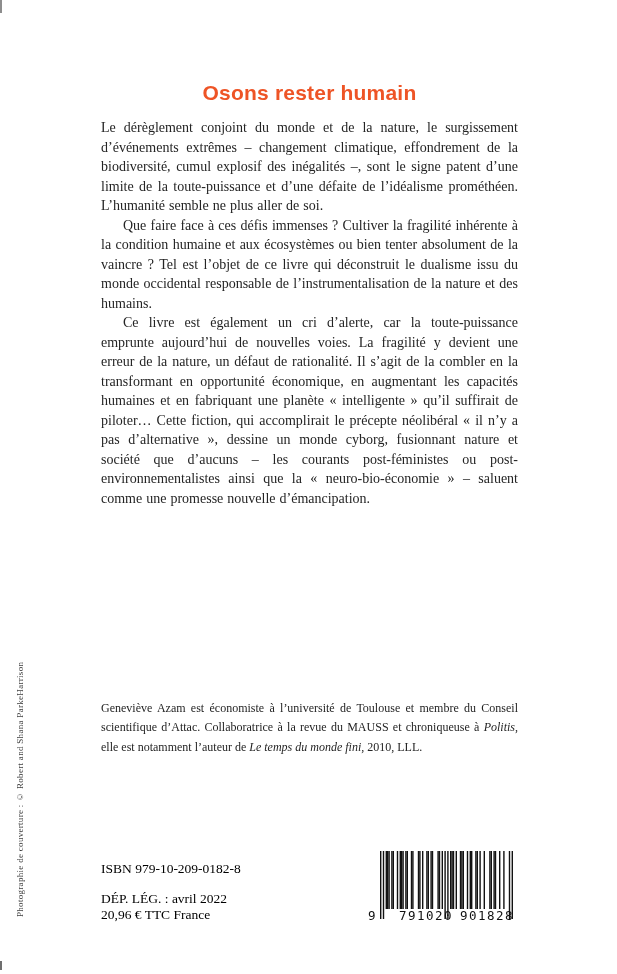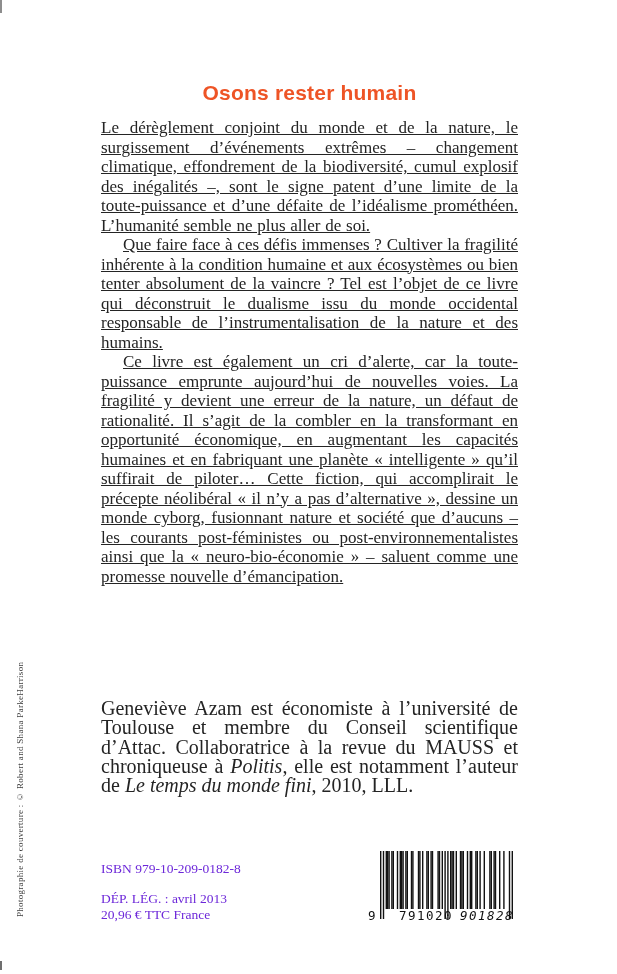--- a/index.html
+++ b/index.html
@@ -16,56 +16,55 @@
 
   .title {
     position:absolute; left:101px; top:81px; width:417px; margin:0;
     text-align:center;
     font-family:"Liberation Sans", sans-serif;
     font-weight:bold; font-size:21px; letter-spacing:0.2px;
   }
 
   .text-col {
     position:absolute; left:101px; top:118px; width:417px;
-    font-size:17px; line-height:19.5px; text-align:justify;
+    font-size:14px; line-height:19.5px; text-align:justify;
     word-spacing:0.5px;
-    text-decoration:underline;
   }
   .text-col p { margin:0; }
   .indent   { text-indent:22px; }
   .lead-gap { margin-top:26px !important; }
 
   .bio {
     position:absolute; left:101px; top:699px; width:417px; margin:0;
-    font-size:20px; line-height:19.3px; text-align:justify;
+    font-size:12px; line-height:19.3px; text-align:justify;
   }
 
   .pub-info {
     position:absolute; left:101px; top:861px;
-    font-size:13.5px; line-height:16px; color:#6d28d9;
+    font-size:13.5px; line-height:16px; color:#000000;
   }
   .pub-info .isbn { margin-bottom:14px; }
 
   .credit {
     position:absolute; left:15px; top:657px; height:260px;
     font-size:9px; letter-spacing:0.3px; color:#3f3f3f;
     writing-mode:vertical-rl; transform:rotate(180deg);
     white-space:nowrap;
   }
 
   .barcode { position:absolute; left:368px; top:851px; width:148px; height:72px; }
   .barcode svg { position:absolute; left:12px; top:0; }
   .barcode svg rect { fill:#121212; }
   .bc-digits span {
     position:absolute; top:57px;
     font-family:"DejaVu Sans Mono", monospace; font-size:12.5px; color:#111;
   }
   .bc-first { left:0; }
   .bc-left  { left:17px; width:82px; text-align:center; letter-spacing:1.5px; }
-  .bc-right { left:82px; width:74px; text-align:center; letter-spacing:1.5px;font-style:italic; }
+  .bc-right { left:82px; width:74px; text-align:center; letter-spacing:1.5px; }
 </style>
 </head>
 <body>
 
 <div class="page">
 
   <div class="crop-top-left"></div>
   <div class="crop-bottom-left"></div>
 
   <div class="credit">Photographie de couverture : © Robert and Shana ParkeHarrison</div>
@@ -75,21 +74,21 @@
   <div class="text-col">
     <p>Le dérèglement conjoint du monde et de la nature, le surgissement d’événements extrêmes – changement climatique, effondrement de la biodiversité, cumul explosif des inégalités –, sont le signe patent d’une limite de la toute-puissance et d’une défaite de l’idéalisme prométhéen. L’humanité semble ne plus aller de soi.</p>
     <p class="indent">Que faire face à ces défis immenses ? Cultiver la fragilité inhérente à la condition humaine et aux écosystèmes ou bien tenter absolument de la vaincre ? Tel est l’objet de ce livre qui déconstruit le dualisme issu du monde occidental responsable de l’instrumentalisation de la nature et des humains.</p>
     <p class="indent">Ce livre est également un cri d’alerte, car la toute-puissance emprunte aujourd’hui de nouvelles voies. La fragilité y devient une erreur de la nature, un défaut de rationalité. Il s’agit de la combler en la transformant en opportunité économique, en augmentant les capacités humaines et en fabriquant une planète « intelligente » qu’il suffirait de piloter… Cette fiction, qui accomplirait le précepte néolibéral « il n’y a pas d’alternative », dessine un monde cyborg, fusionnant nature et société que d’aucuns – les courants post-féministes ou post-environnementalistes ainsi que la « neuro-bio-économie » – saluent comme une promesse nouvelle d’émancipation.</p>
   </div>
 
   <p class="bio"><span>Geneviève Azam est économiste à l’université de Toulouse et membre du Conseil scientifique d’Attac. Collaboratrice à la revue du MAUSS et chroniqueuse à </span><i>Politis</i><span>, elle est notamment l’auteur de </span><i>Le temps du monde fini</i><span>, 2010, LLL.</span></p>
 
   <div class="pub-info">
     <div class="isbn">ISBN 979-10-209-0182-8</div>
-    <div>DÉP. LÉG. : avril 2013</div>
+    <div>DÉP. LÉG. : avril 2022</div>
     <div>20,96 € TTC France</div>
   </div>
 
   <div class="barcode">
     <svg width="134" height="68" viewBox="0 0 134 68">
         <rect x="0.00" y="0" width="1.4" height="68"></rect>
         <rect x="2.80" y="0" width="1.4" height="68"></rect>
         <rect x="5.60" y="0" width="1.4" height="58"></rect>
         <rect x="7.00" y="0" width="1.4" height="58"></rect>
         <rect x="8.40" y="0" width="1.4" height="58"></rect>

